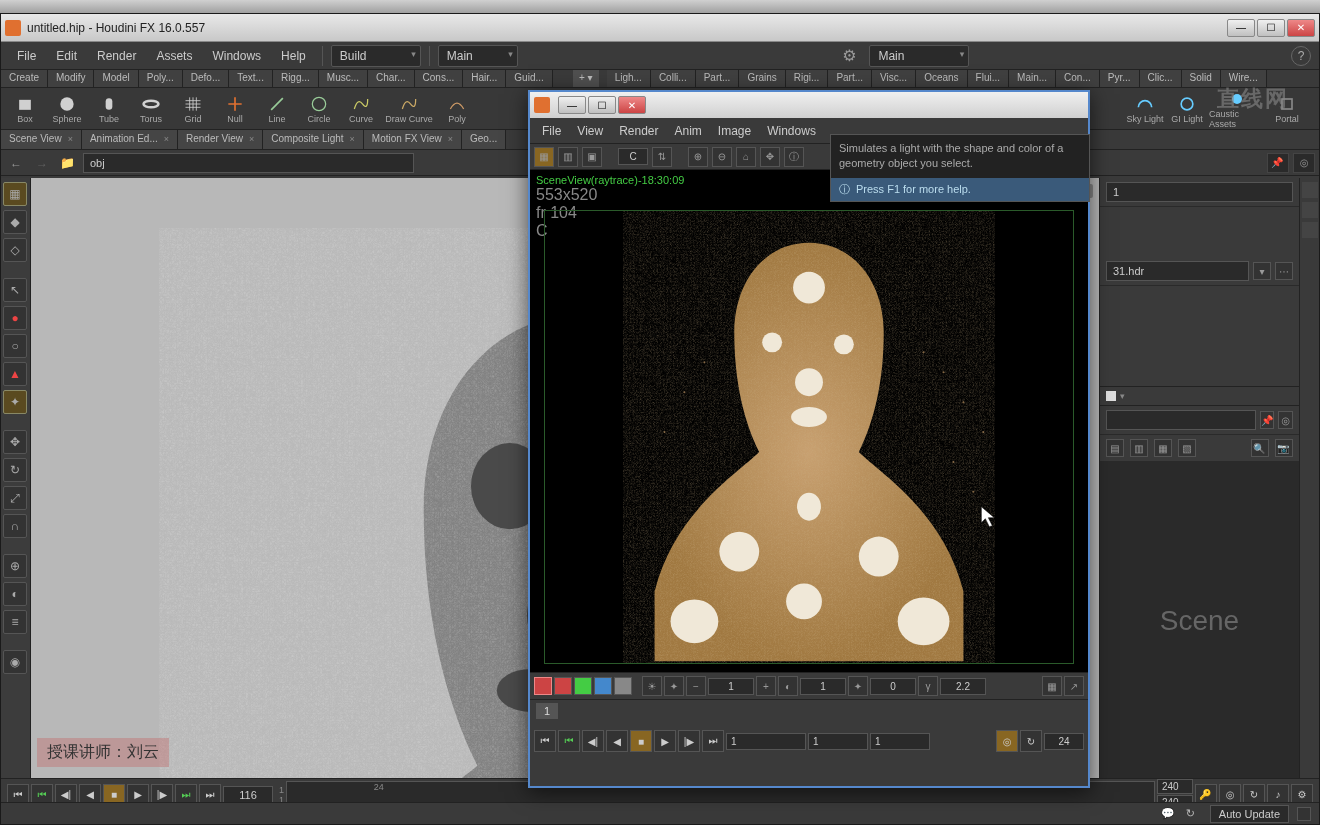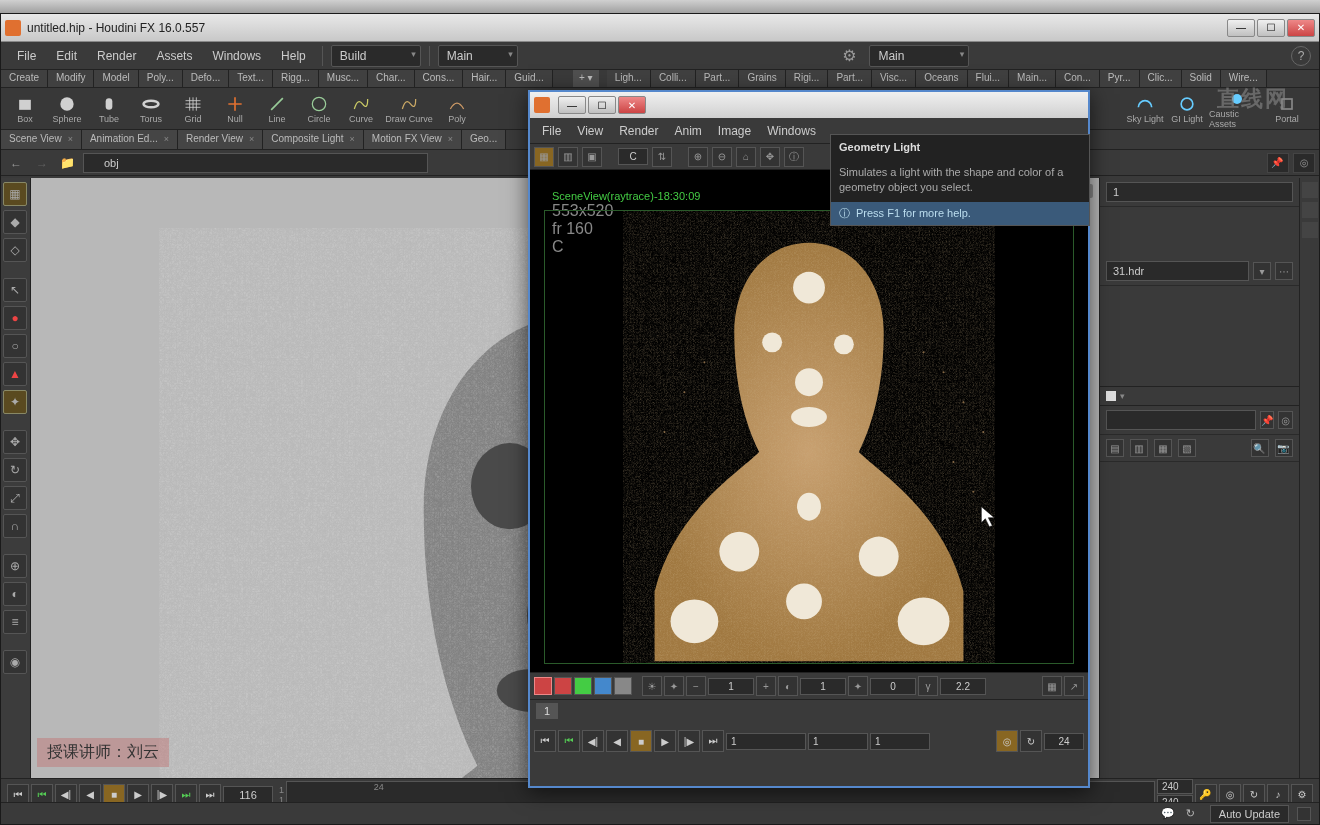--- a/index.html
+++ b/index.html
@@ -38,21 +38,21 @@
 .shelf-tool svg { width:20px; height:20px; }
 
 
 .pane-tabs { height:20px; background:#3a3a3a; display:flex; border-bottom:1px solid #222; font-size:10px; color:#bbb; }
 .pane-tab { padding:3px 8px; background:#454545; border-right:1px solid #222; position:relative; cursor:pointer; }
 .pane-tab .x { margin-left:6px; color:#888; font-size:9px; }
 
 
 .nav-bar { height:26px; background:#3a3a3a; display:flex; align-items:center; padding:0 4px; gap:4px; border-bottom:1px solid #222; }
 .nav-btn { width:22px; height:20px; display:flex; align-items:center; justify-content:center; color:#999; font-size:12px; }
-.nav-path { flex:1; max-width:406px; background:#2a2a2a; border:1px solid #555; padding:3px 20px; color:#ccc; font-size:11px; }
+.nav-path { flex:1; max-width:406px; background:#2a2a2a; border:1px solid #555; padding:3px 6px; color:#ccc; font-size:11px; }
 .pin-btn { width:22px; height:20px; background:#2a2a2a; border:1px solid #444; display:flex; align-items:center; justify-content:center; color:#999; font-size:10px; }
 
 
 .mode-row { height:28px; background:#3a3a3a; display:flex; align-items:center; padding:0 4px; gap:8px; border-bottom:1px solid #222; }
 .mode-label { color:#ccc; font-size:11px; font-weight:bold; }
 .bulb { width:14px; height:14px; background:radial-gradient(#ffe,#fc0); border-radius:50%; }
 .pin-ck { width:14px; height:14px; color:#ccc; font-size:11px; }
 .mode-link { color:#bbb; font-size:11px; cursor:pointer; }
 .mode-input { width:50px; background:#eee; border:1px solid #555; height:16px; font-size:10px; padding:0 2px; }
 .mode-num { width:30px; background:#2a2a2a; border:1px solid #555; color:#ccc; height:16px; font-size:10px; padding:0 2px; text-align:center; }
@@ -111,21 +111,21 @@
 .tooltip { position:absolute; top:42px; right:-2px; width:260px; background:#222; border:1px solid #555; z-index:200; font-size:11px; color:#ccc; }
 .tooltip .tt-title { background:#222; padding:6px 8px; font-weight:bold; color:#ddd; }
 .tooltip .tt-body { padding:6px 8px; line-height:1.4; color:#aaa; }
 .tooltip .tt-help { background:#3a5a7a; padding:4px 8px; color:#bde; display:flex; align-items:center; gap:6px; }
 
 .mp-toolbar { height:26px; background:#3a3a3a; display:flex; align-items:center; padding:0 4px; gap:4px; border-bottom:1px solid #222; }
 .mp-tbtn { width:20px; height:20px; background:#333; border:1px solid #555; display:flex; align-items:center; justify-content:center; font-size:10px; color:#999; cursor:pointer; }
 .mp-ch { width:30px; background:#2a2a2a; border:1px solid #555; color:#ccc; font-size:10px; padding:2px 4px; text-align:center; }
 
 .mp-view { flex:1; background:#000; position:relative; }
-.mp-overlay { position:absolute; top:20px; left:6px; color:#4c4; font-size:11px;margin-left:16px; }
+.mp-overlay { position:absolute; top:4px; left:6px; color:#4c4; font-size:11px; }
 .mp-dim { color:#888; font-size:16px; }
 .mp-mem { position:absolute; top:4px; right:8px; color:#ccc; font-size:11px; }
 .mp-render { position:absolute; top:40px; left:14px; right:14px; bottom:8px; border:1px solid #2a5a2a; }
 .mp-render svg { width:100%; height:100%; }
 
 .mp-bottom { height:56px; background:#3a3a3a; border-top:1px solid #222; }
 .mp-swatches { display:flex; align-items:center; padding:3px 4px; gap:2px; border-bottom:1px solid #222; }
 .sw { width:18px; height:18px; border:1px solid #555; }
 .mp-seq { padding:3px 6px; display:flex; }
 .mp-seq-tab { background:#555; color:#ddd; font-size:11px; padding:2px 8px; }
@@ -437,20 +437,21 @@
       </div>
       <div class="rp-row" style="gap:6px">
         <div class="rp-icon">▤</div>
         <div class="rp-icon">▥</div>
         <div class="rp-icon">▦</div>
         <div class="rp-icon">▧</div>
         <div style="flex:1"></div>
         <div class="rp-icon">🔍</div>
         <div class="rp-icon">📷</div>
       </div>
+      <div class="rp-scene">Scene</div>
     </div>
 
     <div class="far-right">
       <div class="fr-icon"></div>
       <div class="fr-icon"></div>
       <div class="fr-icon"></div>
     </div>
   </div>
 
   <div class="timeline">
@@ -505,21 +506,20 @@
   <div class="mp-menu">
     <span class="menu-item">File</span>
     <span class="menu-item">View</span>
     <span class="menu-item">Render</span>
     <span class="menu-item">Anim</span>
     <span class="menu-item">Image</span>
     <span class="menu-item">Windows</span>
   </div>
 
   <div class="tooltip">
-    <div class="tt-title">Geometry Light</div>
     <div class="tt-body">Simulates a light with the shape and color of a geometry object you select.</div>
     <div class="tt-help">
         <span>ⓘ</span>
         <span>Press F1 for more help.</span>
       </div>
   </div>
 
   <div class="mp-toolbar">
     <div class="mp-tbtn" style="background:#886622">▦</div>
     <div class="mp-tbtn">▥</div>
@@ -532,21 +532,21 @@
     <div class="mp-tbtn">⊖</div>
     <div class="mp-tbtn">⌂</div>
     <div class="mp-tbtn">✥</div>
     <div class="mp-tbtn">ⓘ</div>
   </div>
 
   <div class="mp-view" style="height:502px">
     <div class="mp-overlay">
       <div>SceneView(raytrace)-18:30:09</div>
       <div class="mp-dim">553x520</div>
-      <div class="mp-dim">fr 160</div>
+      <div class="mp-dim">fr 104</div>
       <div class="mp-dim">C</div>
     </div>
     <div class="mp-mem">
       <span>Memory:</span>&nbsp;&nbsp;&nbsp;<span>495.40 MB</span>
     </div>
     <div class="mp-render">
       <svg viewBox="0 0 530 450">
         <defs>
           <radialGradient id="skin">
               <stop offset="0%" stop-color="#c8a070"></stop>

